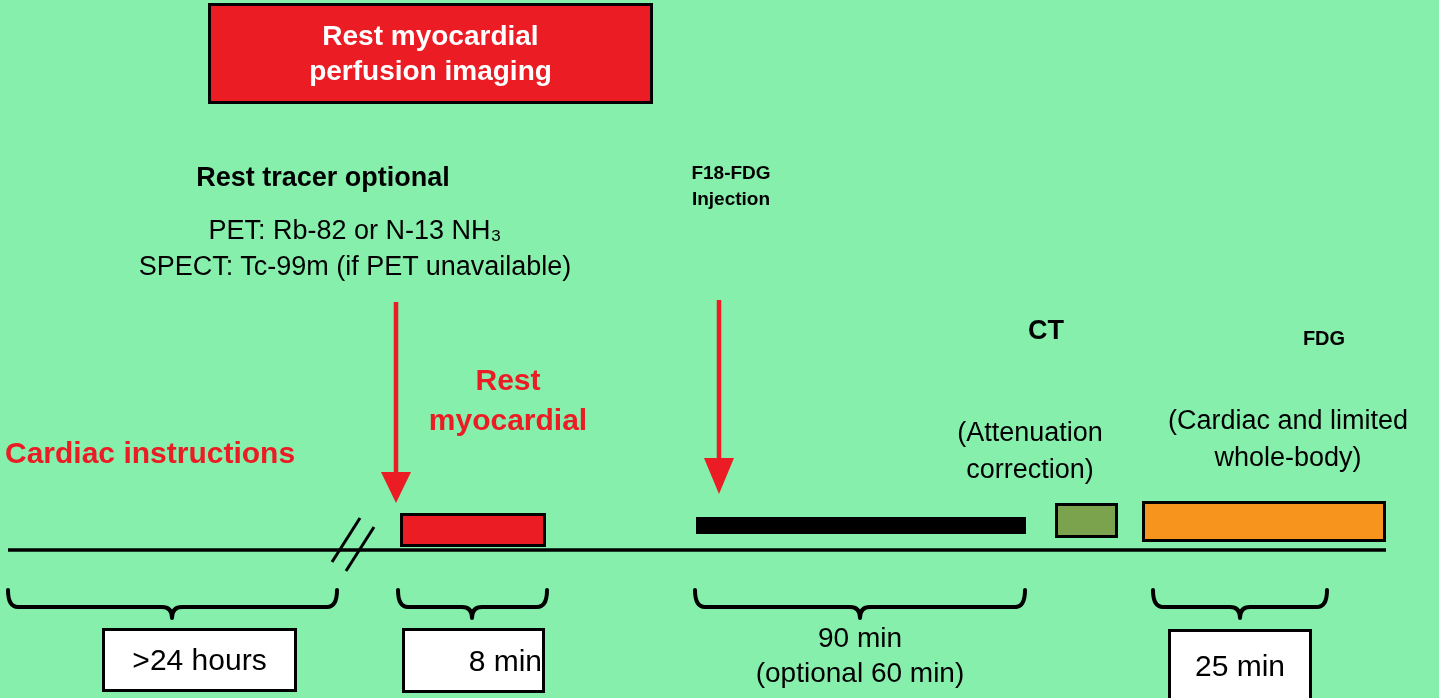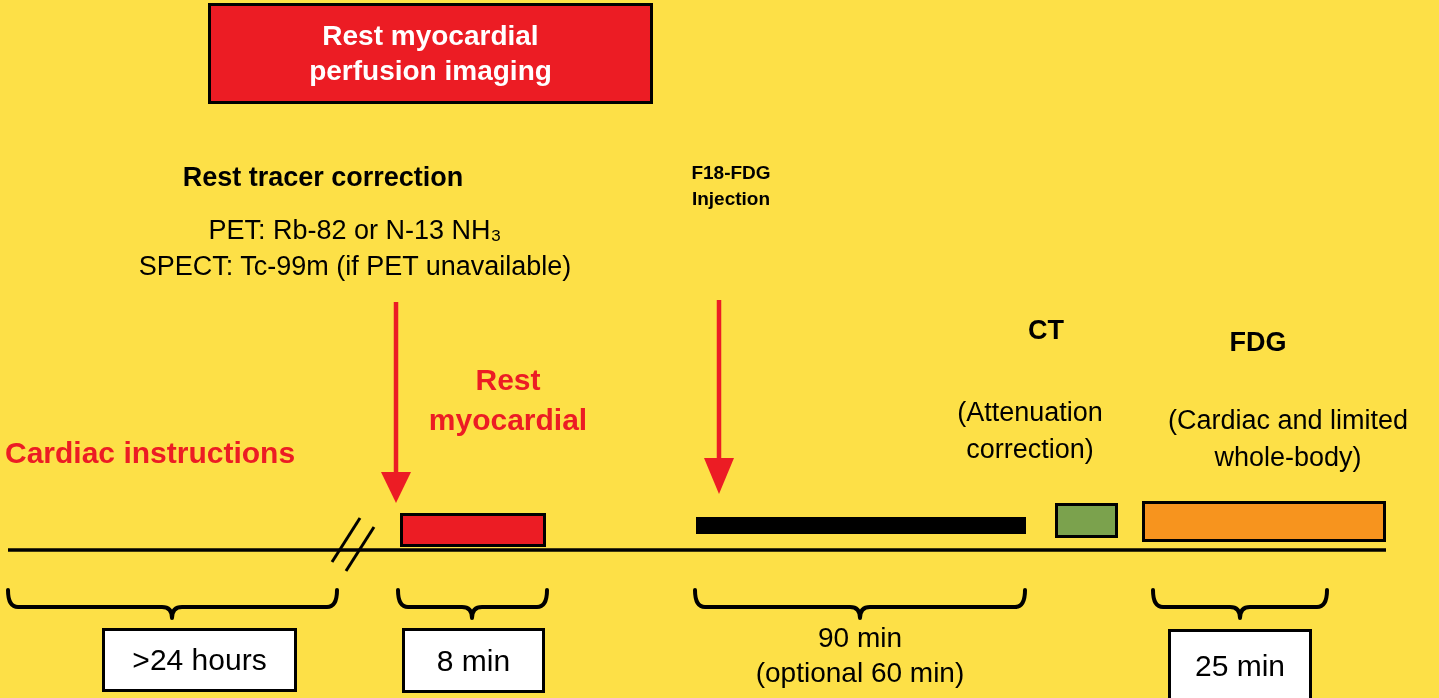--- a/index.html
+++ b/index.html
@@ -2,21 +2,21 @@
 <html style="--red: #EC1C24; --orange: #F7941E; --green: #7BA24D;"><head>
 <meta charset="utf-8">
 <style>
   html, body { margin: 0; padding: 0; background: #ffffff; }
   body { font-family: "Liberation Sans", sans-serif; color: #000; }
 
   .stage {
     position: relative;
     width: 1439px;
     height: 698px;
-    background: #fde047;
+    background: #86efac;
     overflow: hidden;
   }
   .abs { position: absolute; box-sizing: border-box; }
   .pre { white-space: pre-line; }
   .ctr { text-align: center; }
   .bold { font-weight: bold; }
 
   
   .phase-box {
     display: flex; align-items: center; justify-content: center;
@@ -26,38 +26,38 @@
   .phase-red    { left: 208px; top: 3px;  width: 445px; height: 101px; background: var(--red); }
   .phase-orange { left: 715px; top: 3px;  width: 683px; height: 104px; background: var(--orange); }
 
   
   .tracer-title   { left: 113px; top: 162px; width: 420px; font-size: 27px; }
   .tracer-lines   { left: 100px; top: 207px; width: 510px; font-size: 27px; line-height: 1.32; margin-top: 6px; }
   .fdg-injection  { left: 656px; top: 160px; width: 150px; font-size: 19px; line-height: 1.38; }
   .dietary        { left: 5px;   top: 436px; width: 330px; font-size: 30px; color: var(--red); }
   .rest-perf      { left: 408px; top: 360px; width: 200px; font-size: 30px; color: var(--red); line-height: 1.32; }
   .ct-title       { left: 996px;  top: 315px; width: 100px; font-size: 27px; text-align: center; }
-  .ct-sub         { left: 930px;  top: 394px; width: 200px; font-size: 27px; line-height: 1.38; }
-  .fdg-title      { left: 1208px; top: 327px; width: 100px; font-size: 27px; }
+  .ct-sub         { left: 930px;  top: 414px; width: 200px; font-size: 27px; line-height: 1.38; }
+  .fdg-title      { left: 1274px; top: 327px; width: 100px; font-size: 20px; }
   .fdg-sub        { left: 1138px; top: 402px; width: 300px; font-size: 27px; line-height: 1.38; }
 
   
   .tl-bar { border: 3px solid #000; }
   .bar-rest   { left: 400px;  top: 513px; width: 146px; height: 34px; background: var(--red); }
   .bar-uptake { left: 696px;  top: 517px; width: 330px; height: 17px; background: #000; border: none; }
   .bar-ct     { left: 1055px; top: 503px; width: 63px;  height: 35px; background: var(--green); }
   .bar-fdg    { left: 1142px; top: 501px; width: 244px; height: 41px; background: var(--orange); }
 
   
   .dur-box {
     display: flex; align-items: center; justify-content: center;
     border: 3px solid #000; background: #fff; font-size: 30px;
   }
   .dur-24h  { left: 72px;   top: 628px; width: 195px; height: 64px; margin-left: 30px; }
-  .dur-8m   { left: 402px;  top: 628px; width: 143px; height: 65px; }
+  .dur-8m   { left: 402px;  top: 628px; width: 143px; height: 65px; justify-content: flex-end; }
   .dur-25m  { left: 1168px; top: 629px; width: 144px; height: 74px; }
   .dur-90m  { left: 710px;  top: 620px; width: 300px; font-size: 28px; line-height: 1.25; }
 
   
   .overlay { position: absolute; left: 0; top: 0; width: 1439px; height: 698px; }
   .tl-line   { stroke: #000; stroke-width: 3.5; }
   .tl-break  { stroke: #000; stroke-width: 3; }
   .brace     { stroke: #000; stroke-width: 4; fill: none; stroke-linecap: round; stroke-linejoin: round; }
   .arrow-line { stroke: var(--red); stroke-width: 4.5; }
   .arrow-head { fill: var(--red); }
@@ -87,21 +87,21 @@
     </g>
     <g>
       <line class="arrow-line" x1="719" y1="300" x2="719" y2="463"></line>
       <polygon class="arrow-head" points="704,458 734,458 719,494"></polygon>
     </g>
   </svg>
 
   <div class="abs phase-box phase-red pre">Rest myocardial
 perfusion imaging</div>
 
-  <div class="abs ctr bold tracer-title">Rest tracer correction</div>
+  <div class="abs ctr bold tracer-title">Rest tracer optional</div>
   <div class="abs ctr pre tracer-lines">PET: Rb-82 or N-13 NH₃
 SPECT: Tc-99m (if PET unavailable)</div>
 
   <div class="abs ctr bold pre fdg-injection">F18-FDG
 Injection</div>
 
   <div class="abs bold dietary">Cardiac instructions</div>
 
   <div class="abs ctr bold pre rest-perf">Rest
 myocardial</div>

